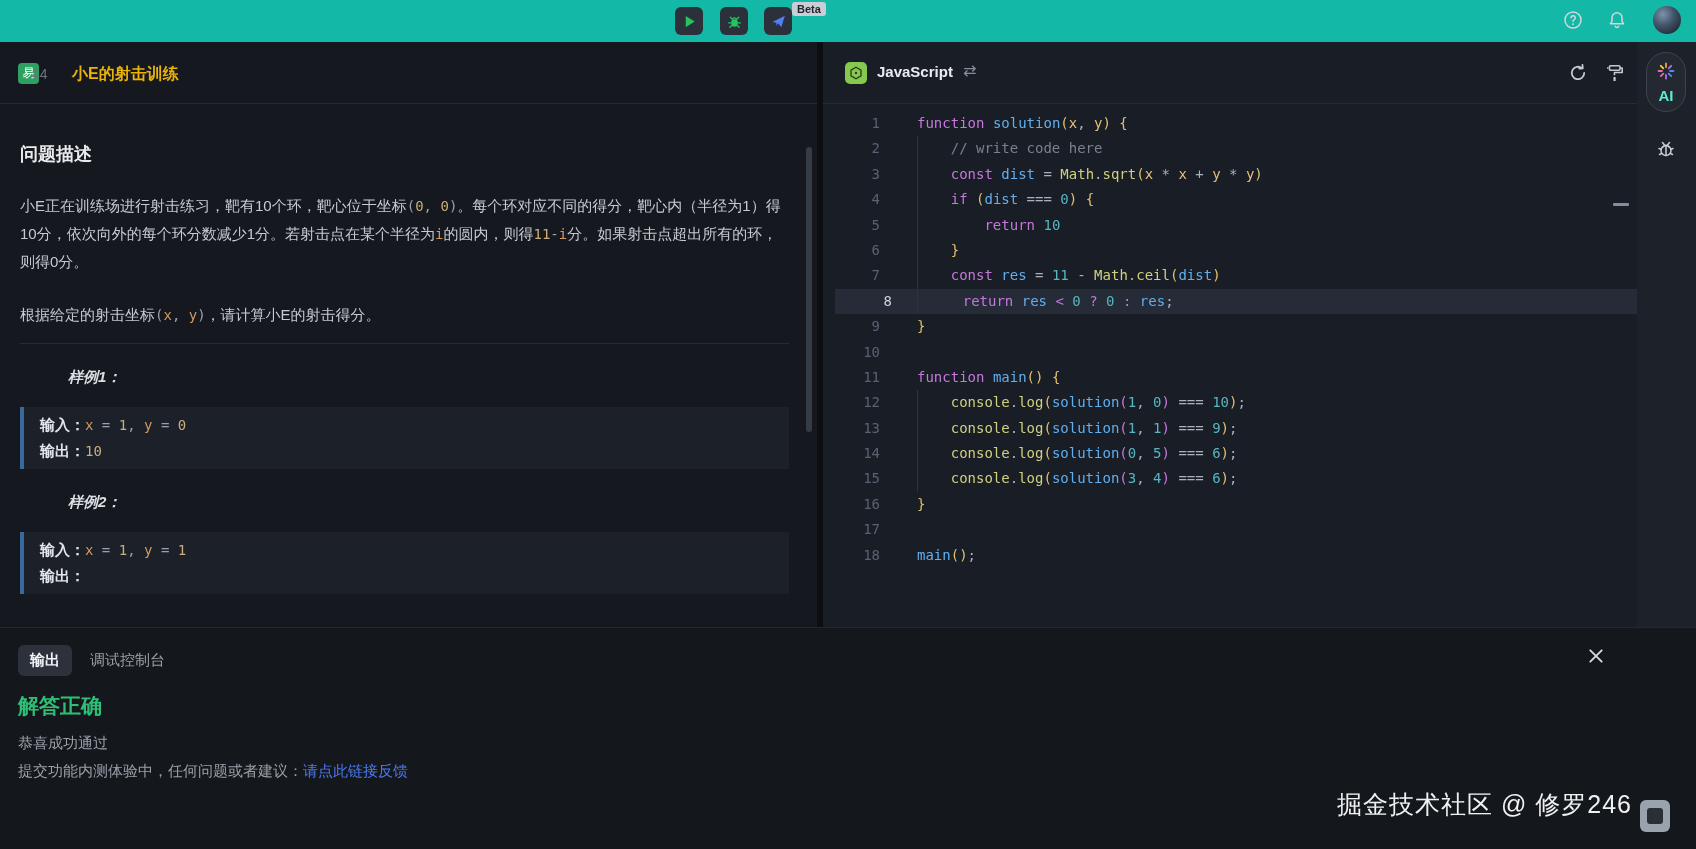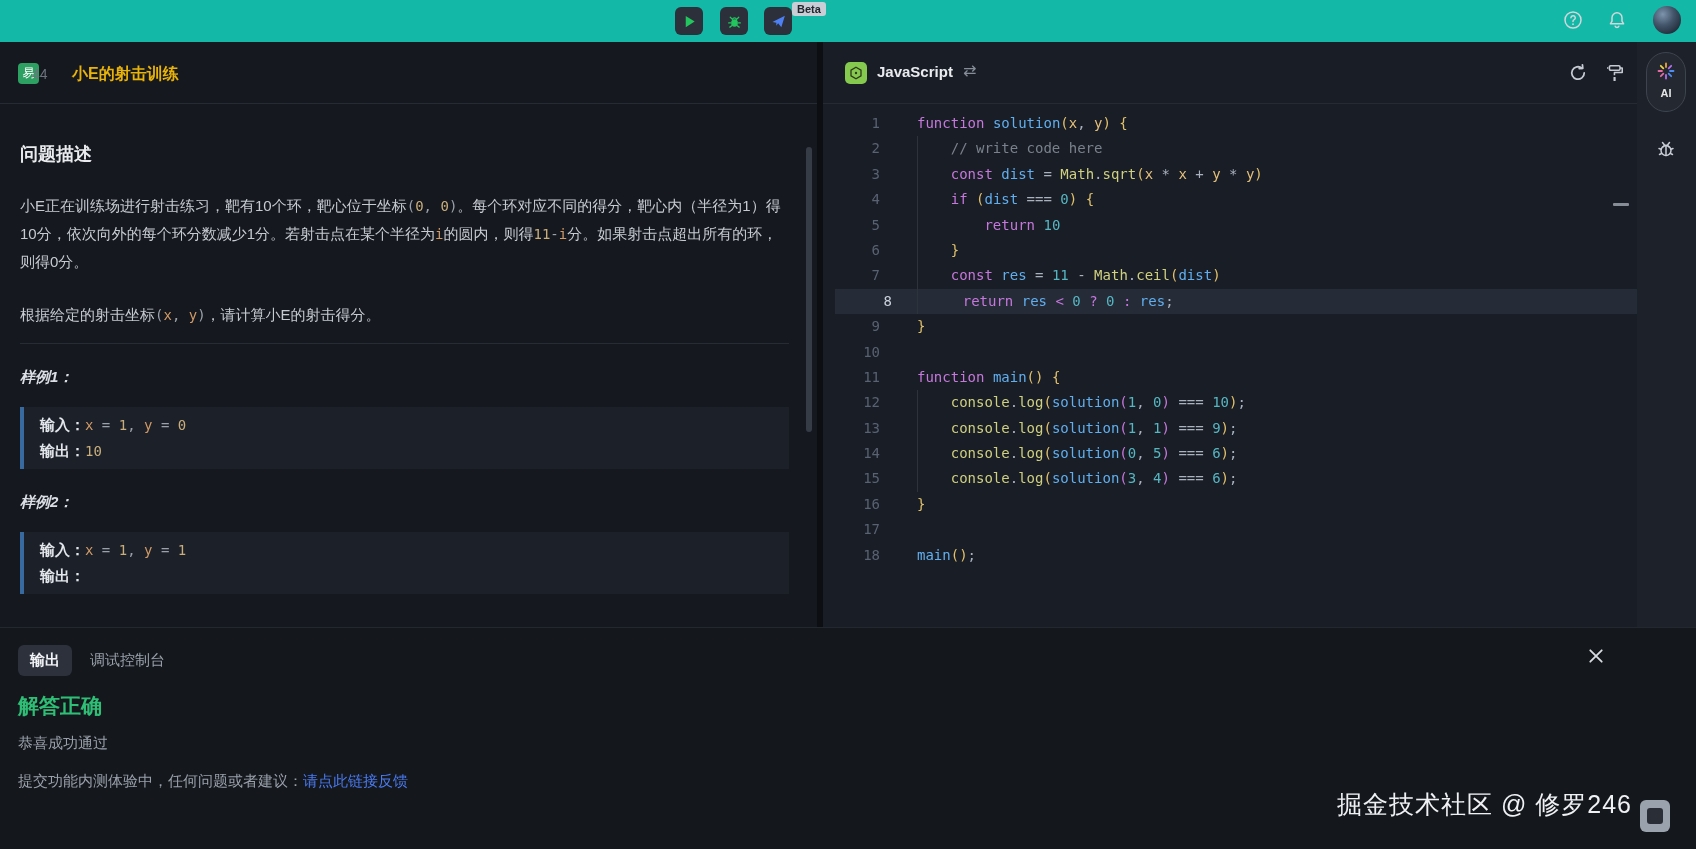--- a/index.html
+++ b/index.html
@@ -22,21 +22,21 @@
   .diff-badge { position:absolute; left:18px; top:21px; width:21px; height:21px; background:#2da162;
                 border-radius:4px; color:#fff; font-size:12px; display:flex; align-items:center; justify-content:center; }
   .prob-id { position:absolute; left:32px; top:24px; color:#6d747e; font-size:14px; }
   .prob-title { position:absolute; left:72px; top:22px; color:#eab308; font-size:16px; font-weight:bold; }
   .pl-content { padding:0 28px 0 20px; }
   .sec { font-size:18px; font-weight:bold; color:#e9ebee; margin-top:38px; }
   .sec2 { margin-top:34px; }
   .desc { font-size:15px; color:#c6cad1; line-height:27px; margin-top:26px; }
   .inline-code { font-family:"DejaVu Sans Mono",monospace; font-size:14px; }
   .pl-divider { border:none; border-top:1px solid #272b33; margin:14px 0 0 0; }
-  .sample-label { font-style:italic; font-weight:bold; font-size:15px; color:#dbdfe5; margin-top:24px; }
+  .sample-label { font-style:italic; font-weight:bold; font-size:15px; color:#dbdfe5; margin-top:24px;margin-left:48px; }
   .sample-block { margin-top:20px; background:#1c2029; border-left:4px solid #38699f; padding:5px 16px;
                   line-height:26px; }
   .io-label { font-size:15px; font-weight:bold; color:#e3e6eb; }
   .sample-code { font-family:"DejaVu Sans Mono",monospace; font-size:14px; }
   .ic-id { color:#d19a66; } .ic-n { color:#c9ae7c; } .ic-p { color:#9aa1ab; }
   .pl-scrollbar { position:absolute; left:806px; top:105px; width:6px; height:285px;
                   background:#363c46; border-radius:3px; cursor:pointer; }
 
   .v-divider { position:absolute; left:817px; top:42px; width:6px; height:585px; background:#0c0e12; }
 
@@ -59,33 +59,33 @@
   .tk-pm { color:#e5c07b; } .tk-nm { color:#56b6c2; } .tk-bi { color:#cfd080; }
   .tk-cm { color:#7a818c; } .tk-pl { color:#abb2bf; } .tk-op { color:#abb2bf; }
   .tk-o2 { color:#c678dd; } .tk-b1 { color:#e0c06c; } .tk-b2 { color:#c678dd; }
   .guide { position:absolute; width:1px; background:#2d323c; left:94px; }
   .ruler-mark { position:absolute; left:790px; top:92px; width:16px; height:3px; background:#878d96; border-radius:1px; }
 
   
   .sidebar { position:absolute; left:1637px; top:42px; width:59px; height:585px; background:#1d212a; }
   .ai-pill { position:absolute; left:9px; top:10px; width:40px; height:60px; border:1px solid #3e444e;
              border-radius:20px; background:#232831; text-align:center; cursor:pointer; }
-  .ai-label { display:block; margin-top:2px; font-size:11px; font-weight:bold; color:#e5e5e5; }
+  .ai-label { display:block; margin-top:2px; font-size:15px; font-weight:bold; color:#5eead4; }
   .bug-side { position:absolute; left:18px; top:96px; width:22px; height:22px; cursor:pointer; }
 
   
   .panel-bottom { position:absolute; left:0; top:627px; width:1696px; height:222px; background:#14171c;
                   border-top:1px solid #23272e; }
   .tab-active { position:absolute; left:18px; top:17px; padding:6px 12px; background:#2c313b; border-radius:6px;
                 font-size:15px; font-weight:bold; color:#f1f3f6; cursor:pointer; }
   .tab-idle { position:absolute; left:90px; top:23px; font-size:15px; color:#99a0aa; cursor:pointer; }
   .close-btn { position:absolute; left:1588px; top:20px; width:16px; height:16px; cursor:pointer; }
   .result-title { position:absolute; left:18px; top:64px; font-size:21px; font-weight:bold; color:#2fbe75; }
   .result-sub { position:absolute; left:18px; top:106px; font-size:15px; color:#99a0aa; }
-  .feedback { position:absolute; left:18px; top:144px; font-size:15px; color:#99a0aa; }
+  .feedback { position:absolute; left:18px; top:134px; font-size:15px; color:#99a0aa; }
   .feedback-link { color:#4a7af0; cursor:pointer; }
   .watermark { position:absolute; right:64px; top:160px; font-size:25px; color:#eff1f4; letter-spacing:1px; }
   .corner-icon { position:absolute; left:1640px; top:172px; width:30px; height:32px; border-radius:6px;
                  background:#9aa2ad; cursor:pointer; display:flex; align-items:center; justify-content:center; }
   .corner-glyph { width:16px; height:16px; background:#2a2f37; border-radius:3px; }
 </style>
 </head>
 <body>
 
 <div class="topbar">

